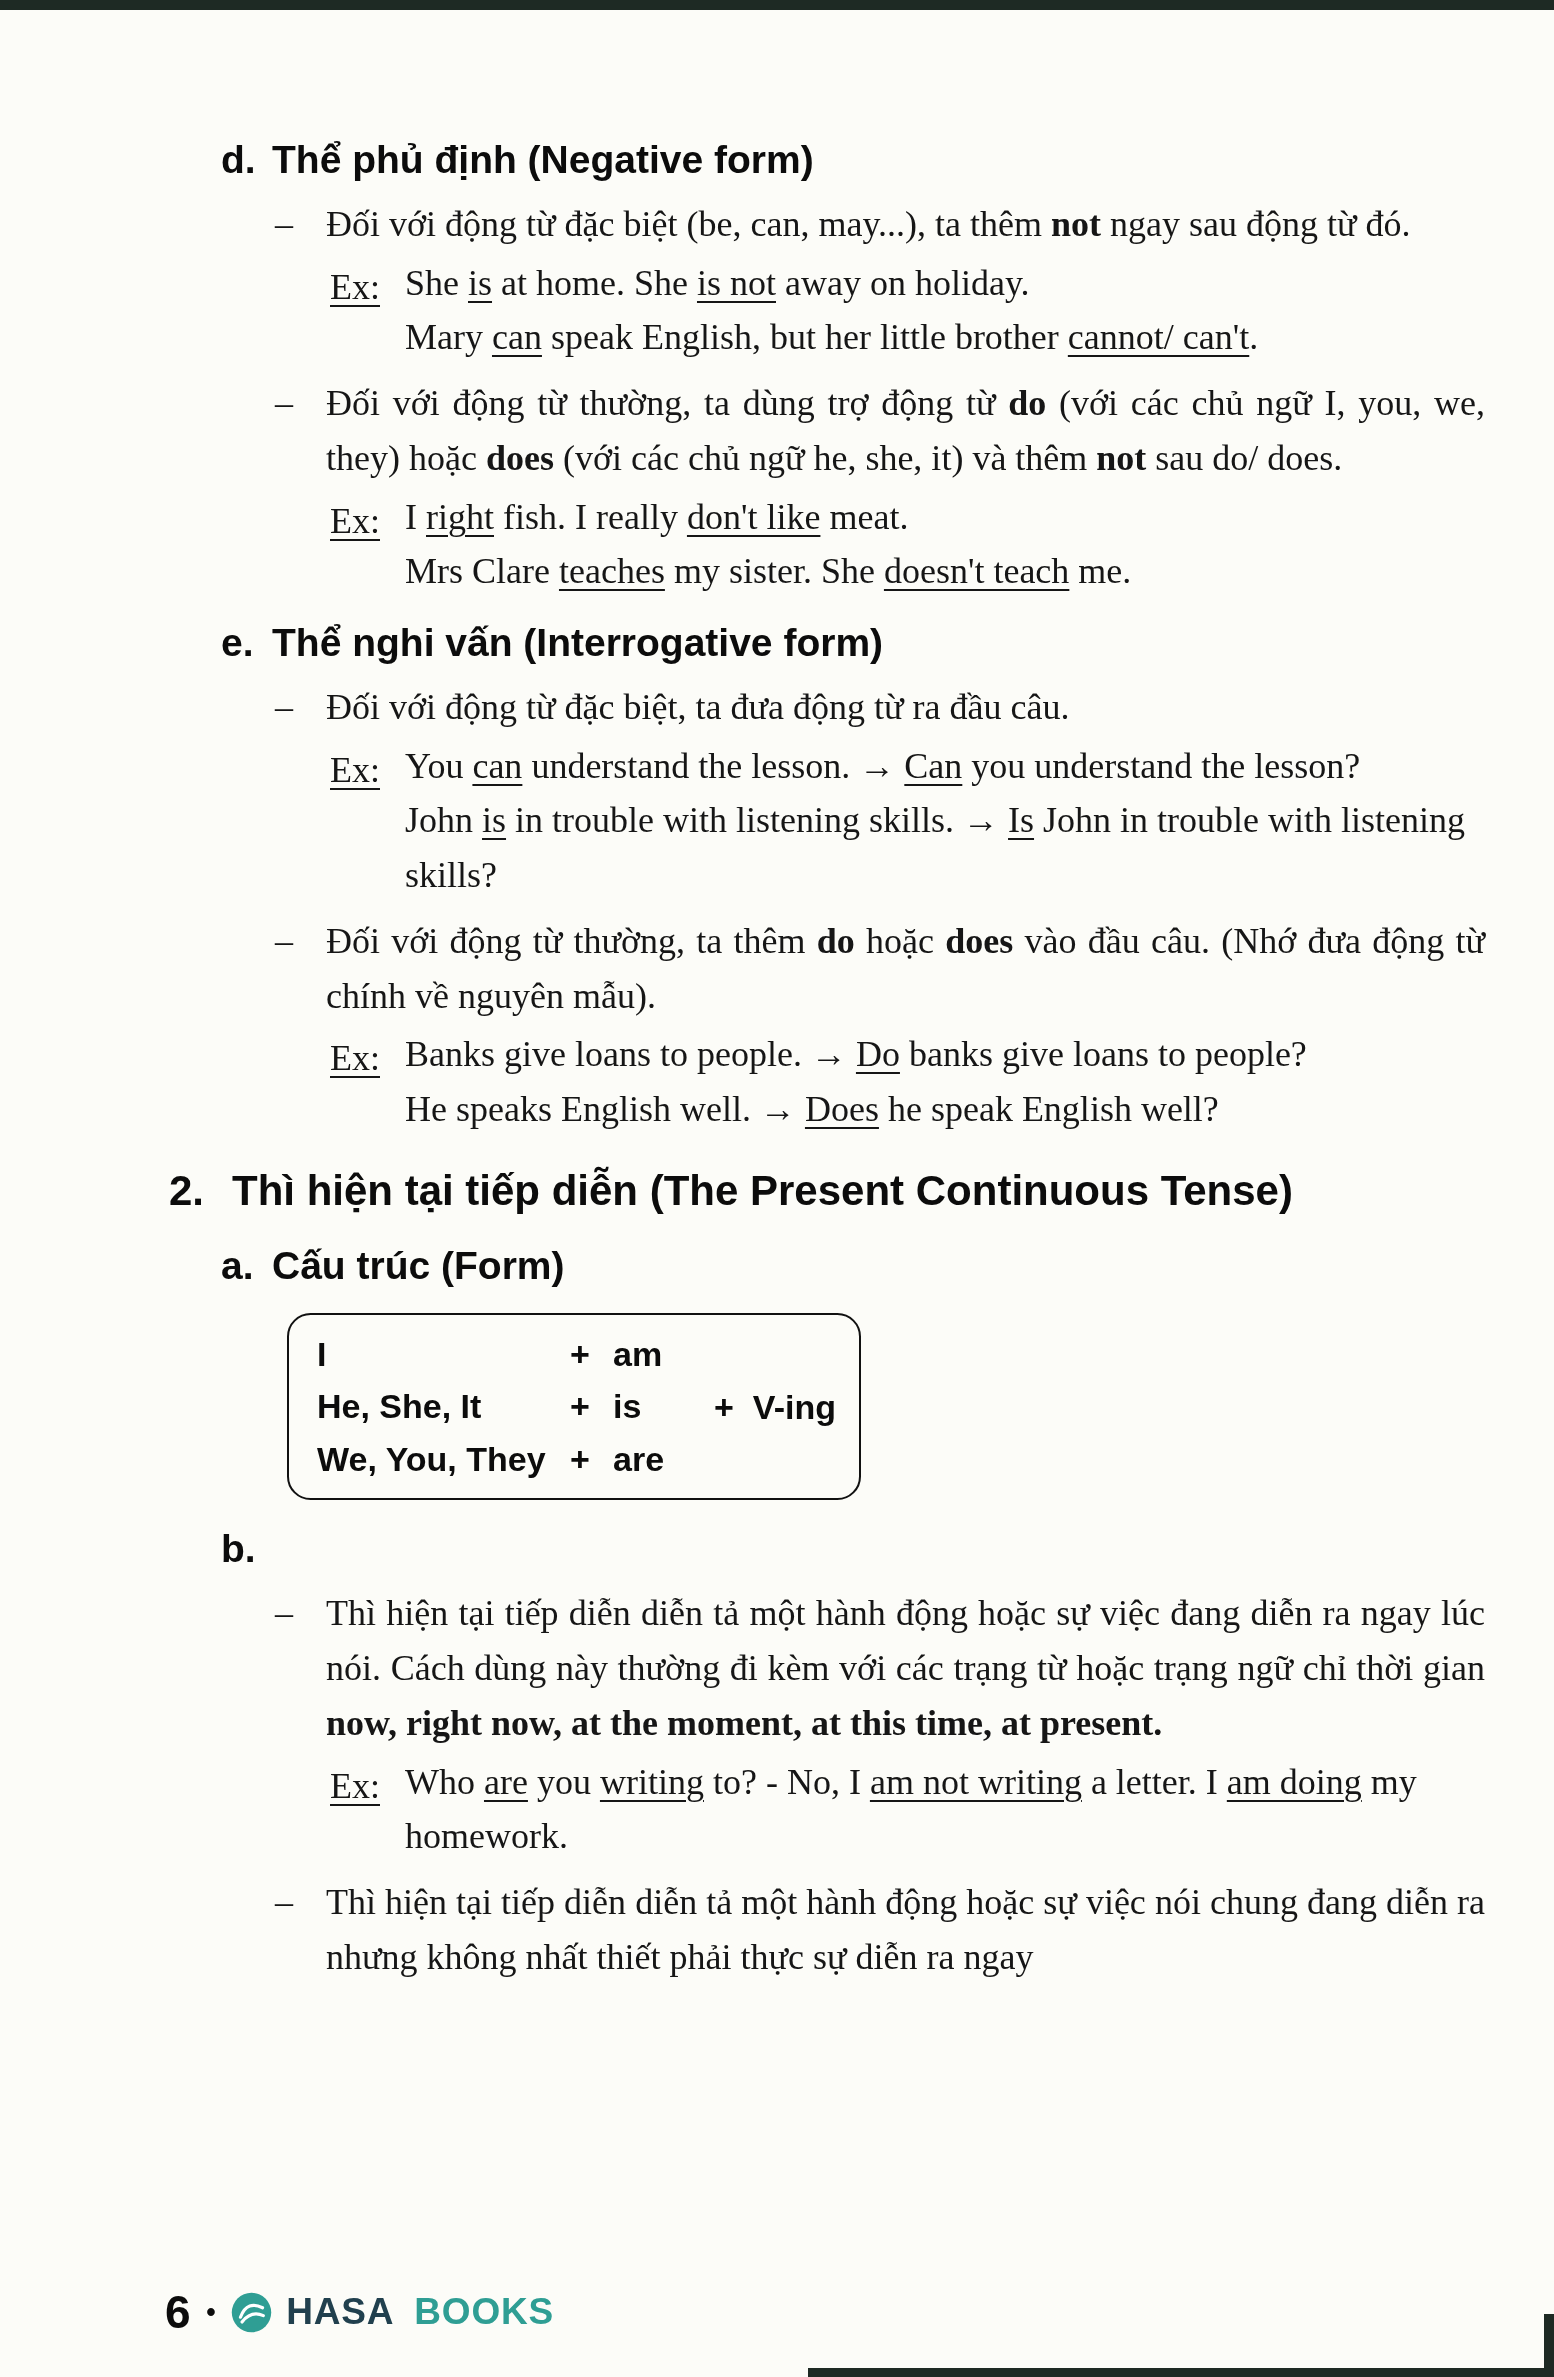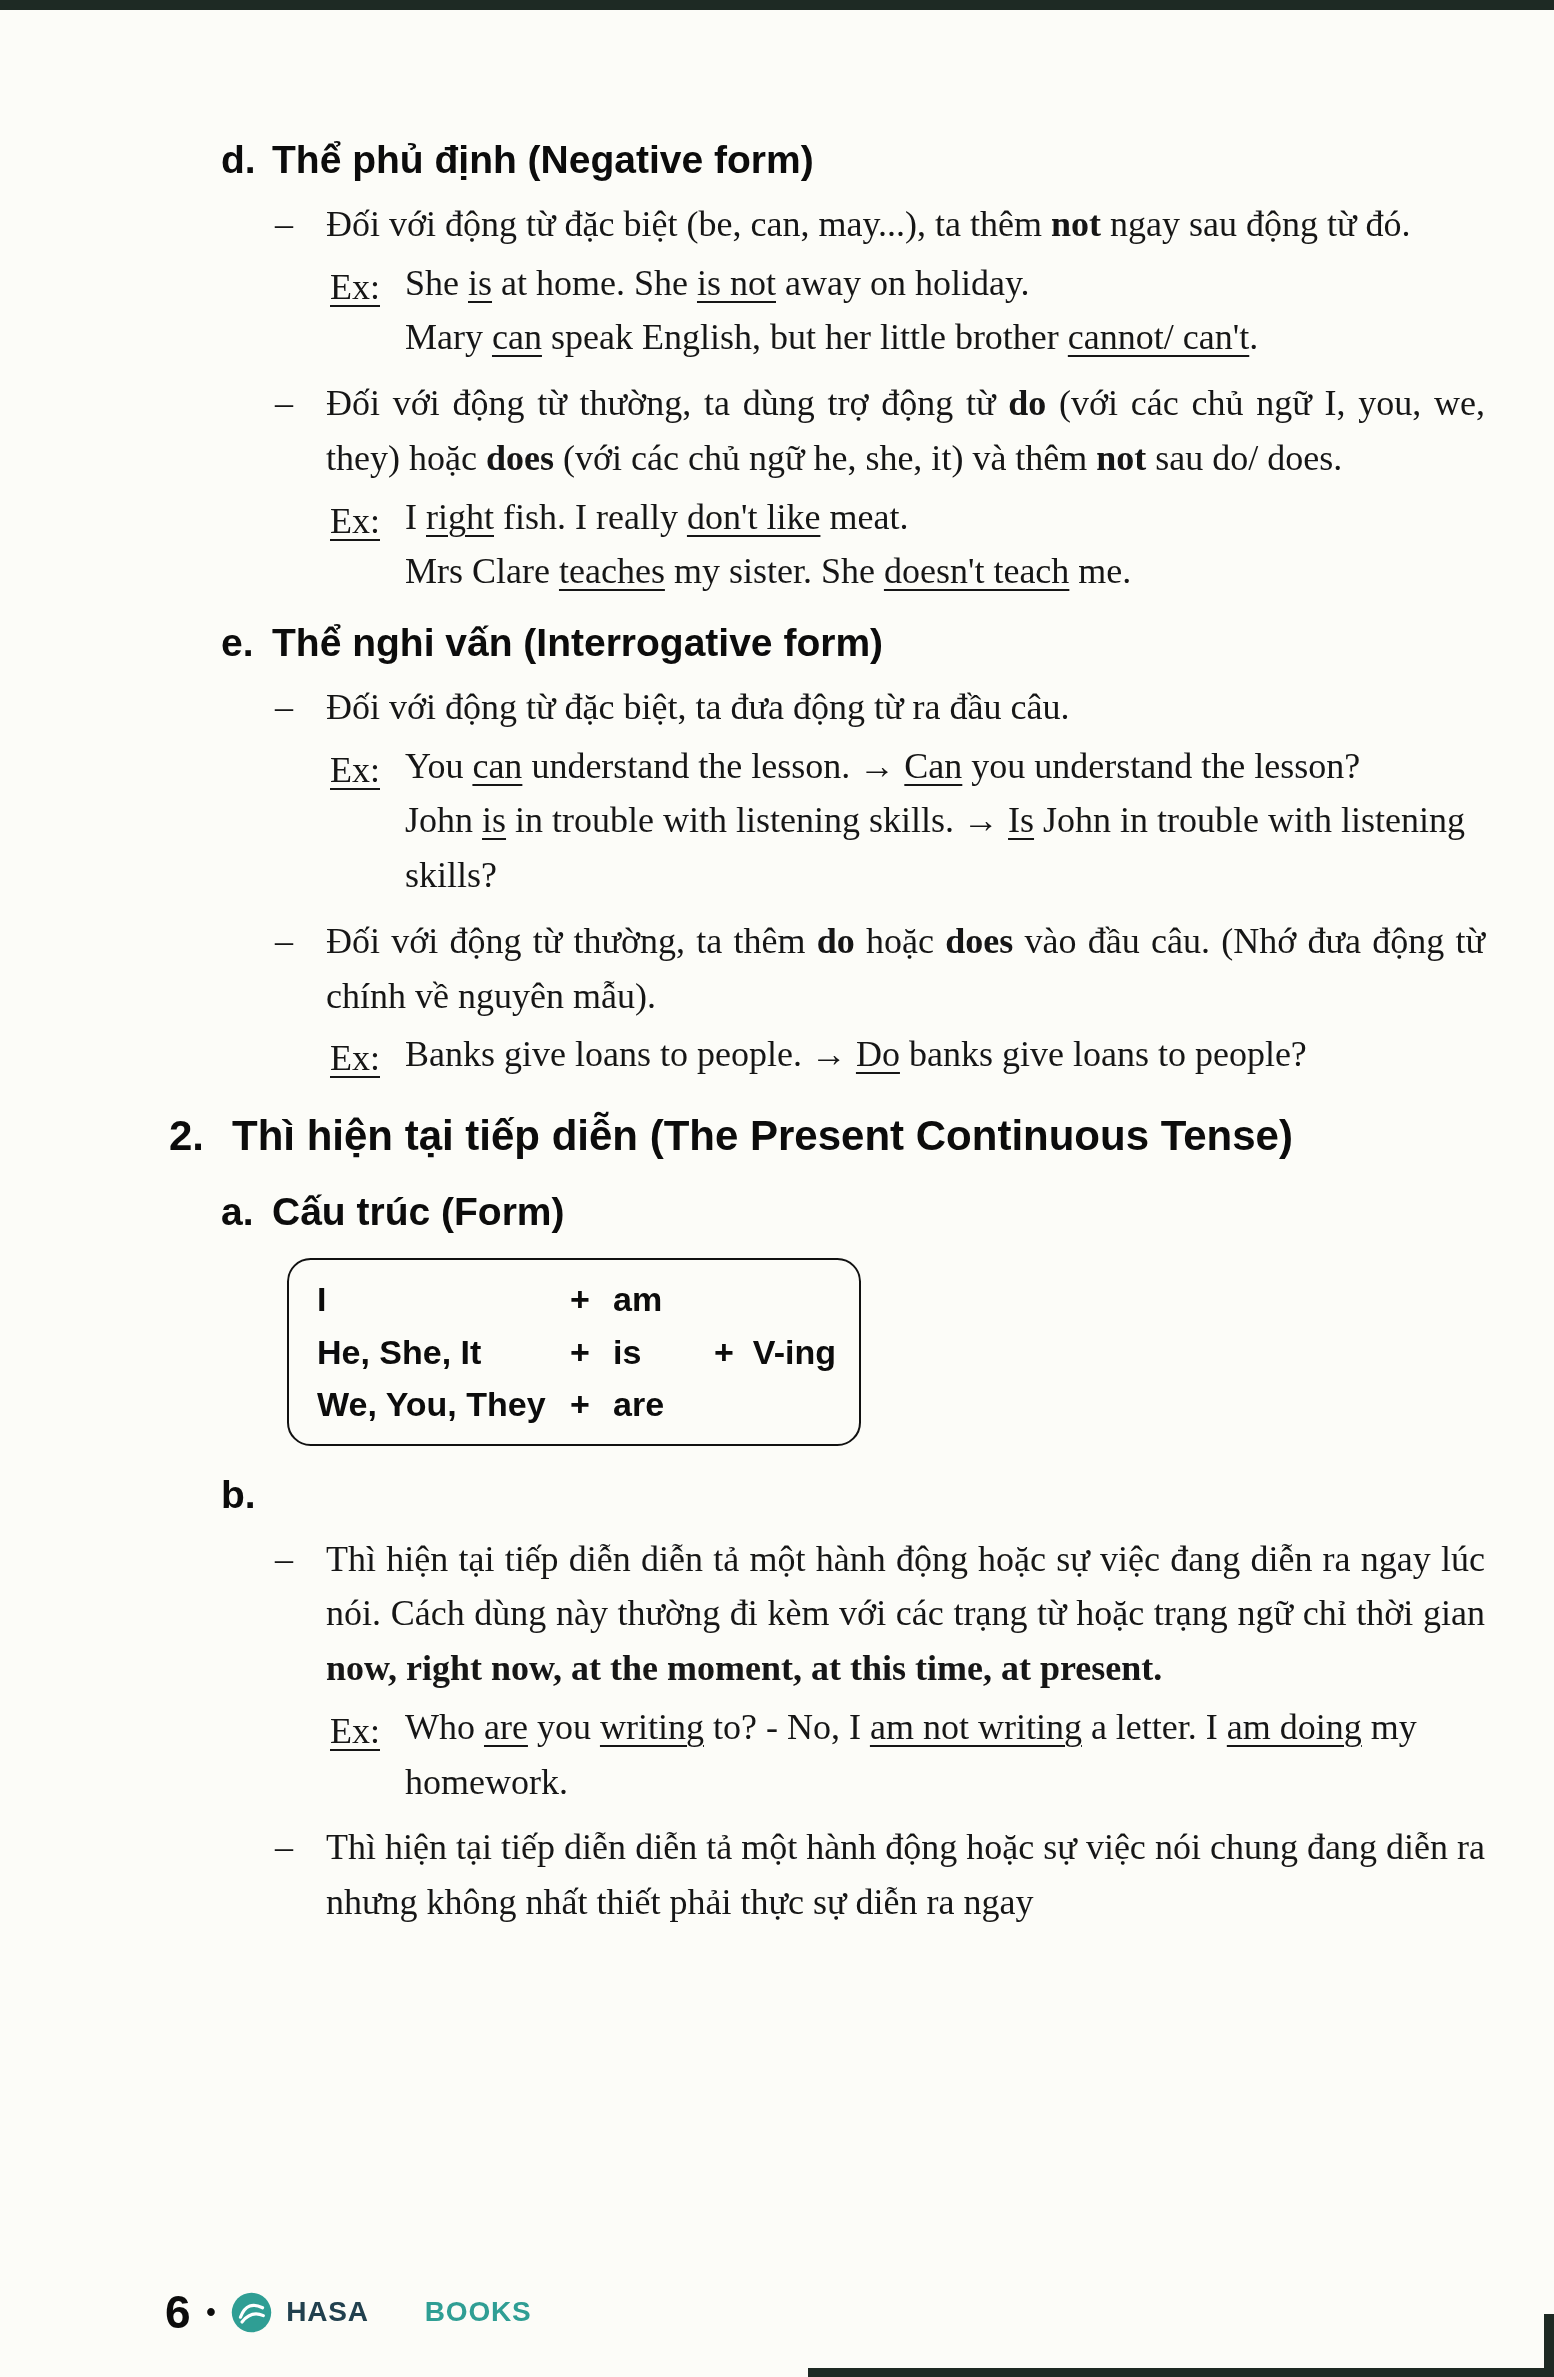--- a/index.html
+++ b/index.html
@@ -47,21 +47,21 @@
 
   .footer {
     position: absolute; left: 165px; bottom: 38px;
     display: flex; align-items: center; gap: 14px;
     font-family: "Liberation Sans", sans-serif; font-weight: bold;
   }
   .page-num { font-size: 46px; color: #0c0c0c; }
   .dot { font-size: 27px; color: #0c0c0c; margin: 0 1.6px; }
   .logo { width: 41px; height: 41px; color: var(--brand-teal, #2f9e94); display: inline-flex; }
   .logo svg { width: 100%; height: 100%; }
-  .brand { font-size: 28px; letter-spacing: 0.8px; display: inline-flex; gap: 36px; }
+  .brand { font-size: 37px; letter-spacing: 0.8px; display: inline-flex; }
   .brand-hasa { color: var(--brand-navy, #21404e); }
   .brand-books { color: var(--brand-teal, #2f9e94); margin-left: 20px; }
 </style>
 </head>
 <body>
 
 <div class="page">
   <div class="scan-top"></div>
   <div class="scan-bottom"></div>
   <div class="scan-corner"></div>
@@ -102,20 +102,21 @@
         <div class="ex-line"><span class="seg">You </span><span class="seg ul">can</span><span class="seg"> understand the lesson. → </span><span class="seg ul">Can</span><span class="seg"> you understand the lesson?</span></div>
         <div class="ex-line"><span class="seg">John </span><span class="seg ul">is</span><span class="seg"> in trouble with listening skills. → </span><span class="seg ul">Is</span><span class="seg"> John in trouble with listening skills?</span></div>
       </div>
       <div class="bullet">
         <span class="dash">–</span>
         <div class="btext"><span class="seg">Đối với động từ thường, ta thêm </span><span class="seg bd it">do</span><span class="seg"> hoặc </span><span class="seg bd it">does</span><span class="seg"> vào đầu câu. (Nhớ đưa động từ chính về nguyên mẫu).</span></div>
       </div>
       <div class="example">
         <span class="ex-label ul">Ex:</span>
         <div class="ex-line"><span class="seg">Banks give loans to people. → </span><span class="seg ul">Do</span><span class="seg"> banks give loans to people?</span></div>
+        <div class="ex-line"><span class="seg">He speaks English well. → </span><span class="seg ul">Does</span><span class="seg"> he speak English well?</span></div>
       </div>
       <div class="h h-num">
         <span class="h-label">2.</span>
         <span class="h-text">Thì hiện tại tiếp diễn (The Present Continuous Tense)</span>
       </div>
       <div class="h h-letter">
         <span class="h-label">a.</span>
         <span class="h-text">Cấu trúc (Form)</span>
       </div>
       <div class="formbox">

